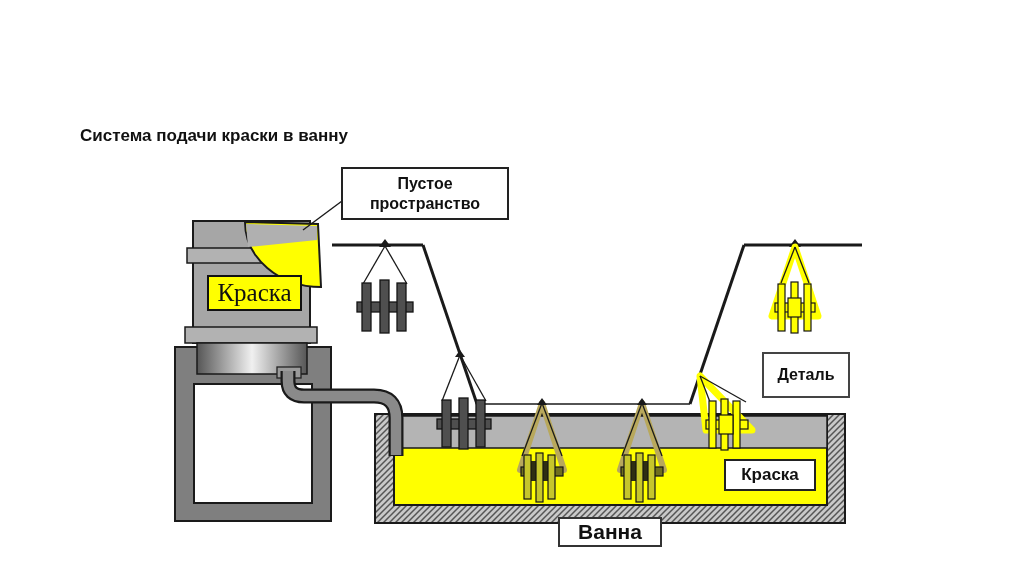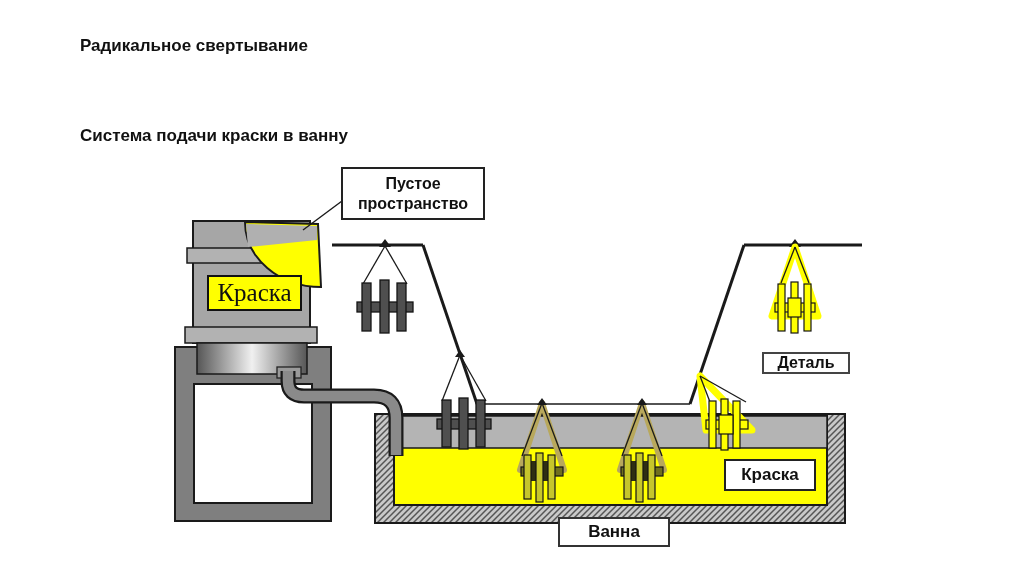--- a/index.html
+++ b/index.html
@@ -130,22 +130,21 @@
       <line x1="795" y1="247" x2="781" y2="283" stroke="#1a1a1a" stroke-width="1.3"></line>
       <line x1="795" y1="247" x2="809" y2="283" stroke="#1a1a1a" stroke-width="1.3"></line>
       <rect x="775" y="303" width="40" height="9" fill="#ffff00" stroke="#141414" stroke-width="1.2"></rect>
       <rect x="778" y="284" width="7" height="47" fill="#ffff00" stroke="#141414" stroke-width="1.2"></rect>
       <rect x="791" y="282" width="7" height="51" fill="#ffff00" stroke="#141414" stroke-width="1.2"></rect>
       <rect x="804" y="284" width="7" height="47" fill="#ffff00" stroke="#141414" stroke-width="1.2"></rect>
       <rect x="788" y="298" width="13" height="19" fill="#ffff00" stroke="#141414" stroke-width="1.2"></rect>
     </g>
   </svg>
 
-  <div class="ttl" style="left:80px;top:36px;">Радикальное свертывание</div>
   <div class="ttl" style="left:80px;top:108px;margin-top:18px;">Система подачи краски в ванну</div>
 
-  <div class="box" style="left:341px;top:167px;width:144px;height:53px;padding:0 14px;">Пустое пространство</div>
+  <div class="box" style="left:341px;top:167px;width:168px;height:53px;padding:0 14px;">Пустое пространство</div>
   <div class="box paint" style="left:207px;top:275px;width:95px;height:36px;">Краска</div>
-  <div class="box" style="left:762px;top:352px;width:88px;height:22px;border-color:#444;">Деталь</div>
+  <div class="box" style="left:762px;top:352px;width:88px;height:46px;border-color:#444;">Деталь</div>
   <div class="box" style="left:724px;top:459px;width:92px;height:32px;font-size:17px;">Краска</div>
-  <div class="box" style="left:558px;top:517px;width:112px;height:30px;font-size:17px;border-color:#333;">Ванна</div>
+  <div class="box" style="left:558px;top:517px;width:104px;height:30px;font-size:21px;border-color:#333;">Ванна</div>
 
 </div>
 
 </body></html>

